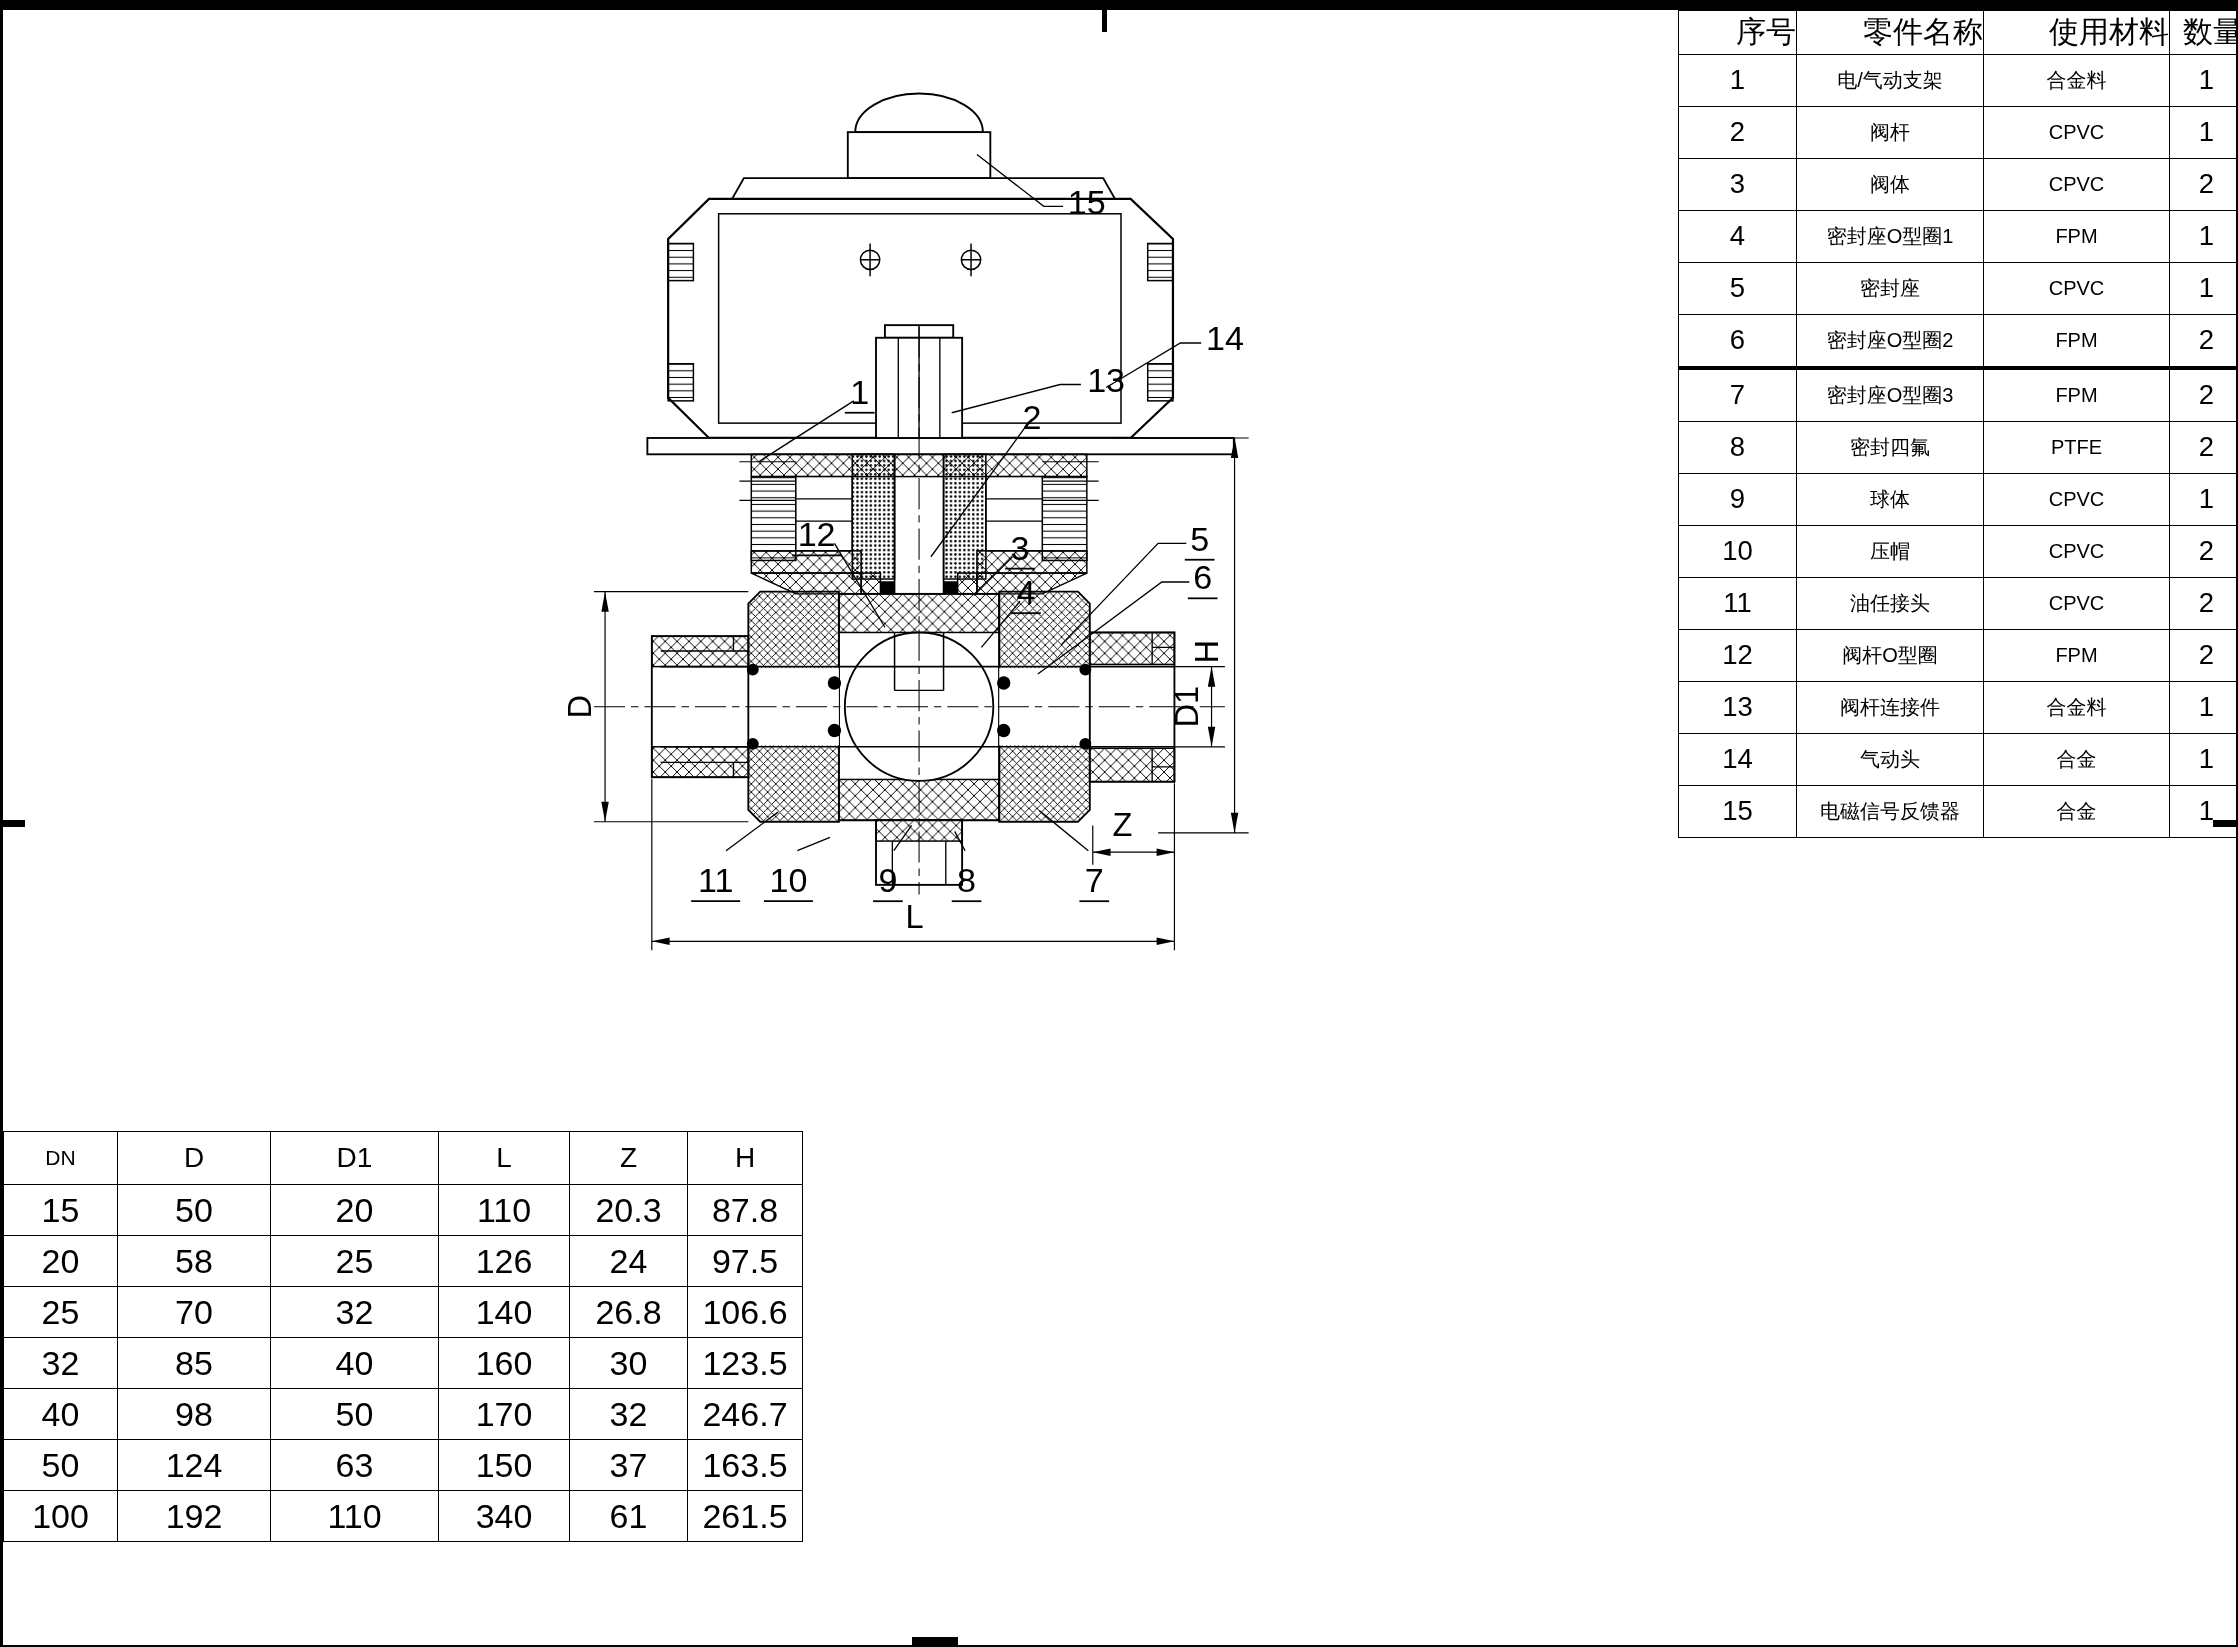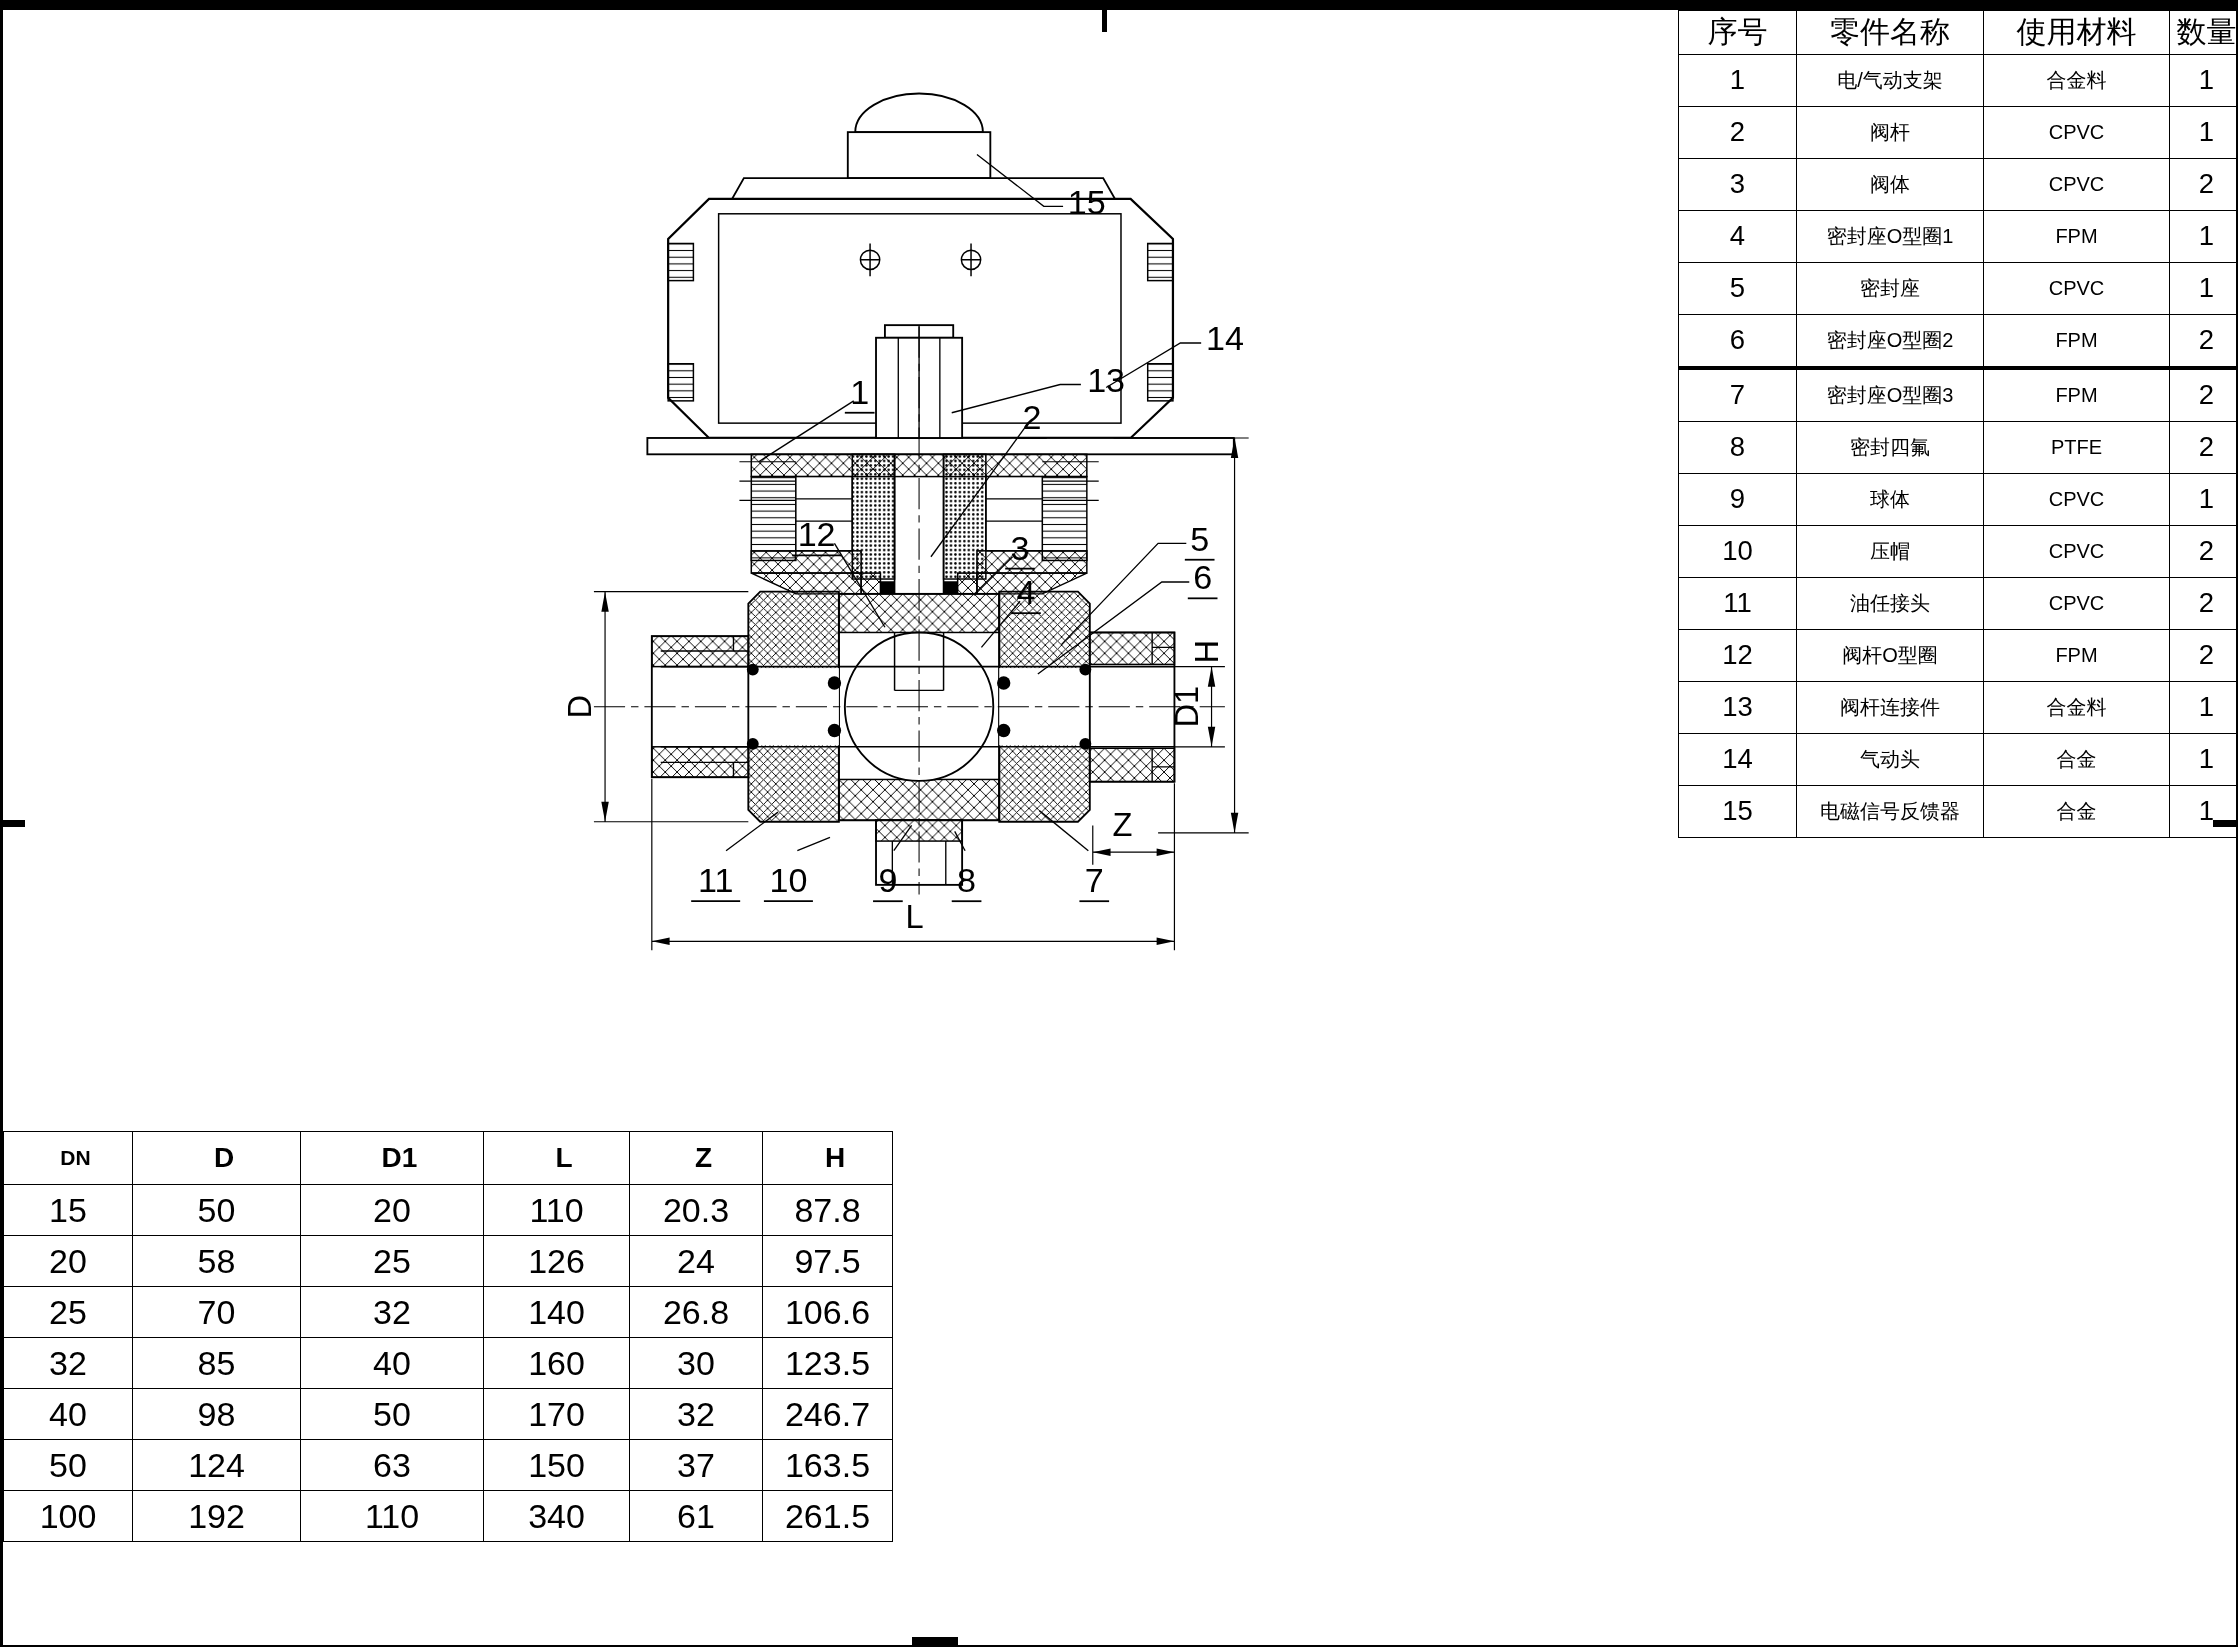--- a/index.html
+++ b/index.html
@@ -3,28 +3,28 @@
 <meta charset="utf-8">
 <style>
   html,body{margin:0;padding:0;background:#e8e8e8;}
   #sheet{position:relative;width:2239px;height:1648px;background:#fff;overflow:hidden;
          font-family:"Liberation Sans", sans-serif;color:#000;}
   .border{position:absolute;background:#000;}
   
   #parts-table{position:absolute;left:1678px;top:9.6px;width:560px;border-collapse:collapse;table-layout:fixed;}
   #parts-table th,#parts-table td{border:1.5px solid #000;text-align:center;vertical-align:middle;
       overflow:hidden;white-space:nowrap;padding:0;}
-  #parts-table th{height:43px;font-size:30px;font-weight:normal;}
+  #parts-table th{height:43px;font-size:30px;font-weight:normal;text-align:right;}
   #parts-table td{height:51px;font-size:20px;}
   #parts-table td.num{font-size:27.5px;}
   #parts-table tr.thick td{border-top-width:4.5px;}
   
   #dims-table{position:absolute;left:3px;top:1131px;width:793px;border-collapse:collapse;table-layout:fixed;}
   #dims-table th,#dims-table td{border:1.5px solid #000;text-align:center;vertical-align:middle;padding:0;}
-  #dims-table th{height:52px;font-size:28px;font-weight:bold;padding-left:15px;}
+  #dims-table th{height:52px;font-size:28px;font-weight:normal;}
   #dims-table th.small{font-size:21px;}
   #dims-table td{height:50px;font-size:34px;}
   svg text{font-family:"Liberation Sans", sans-serif;}
 </style>
 </head>
 <body>
 
 <div id="sheet">
 
   <div class="border" style="left:0;top:0;width:2239px;height:9.6px;"></div>

